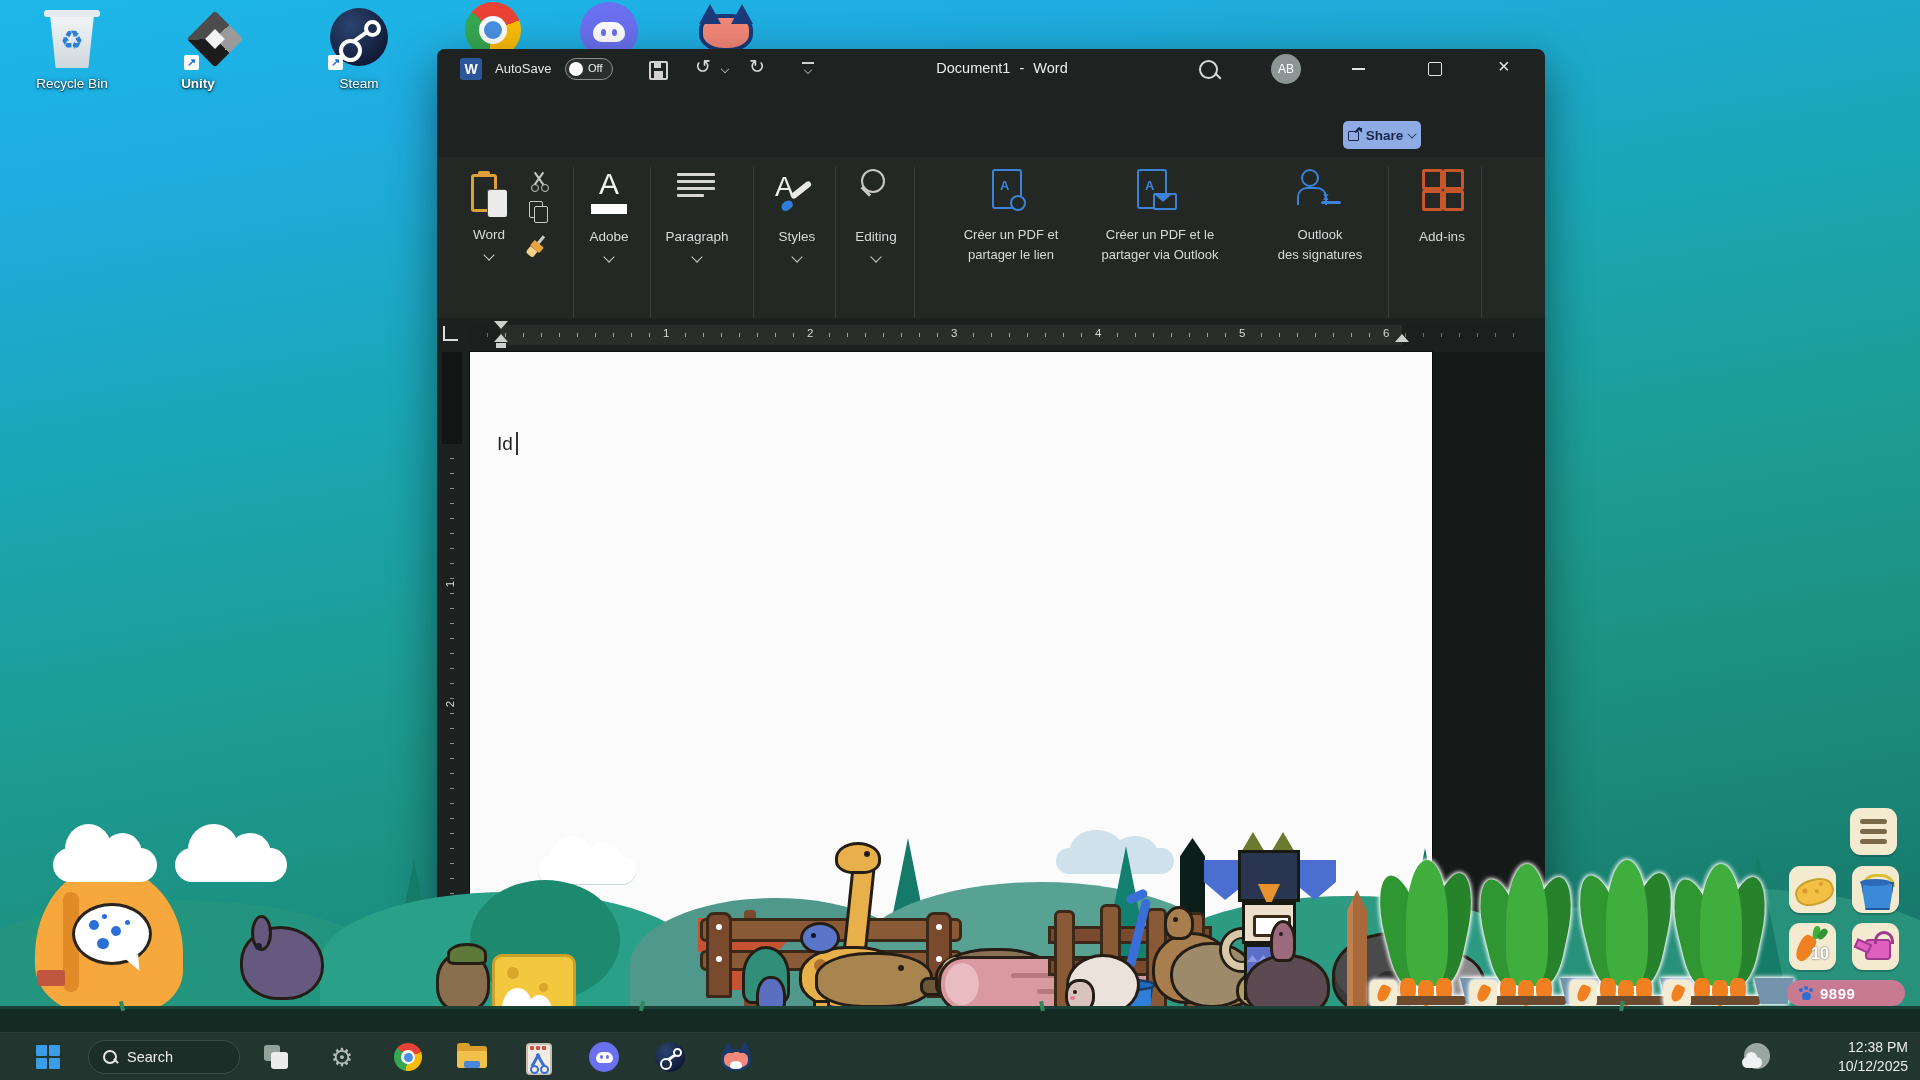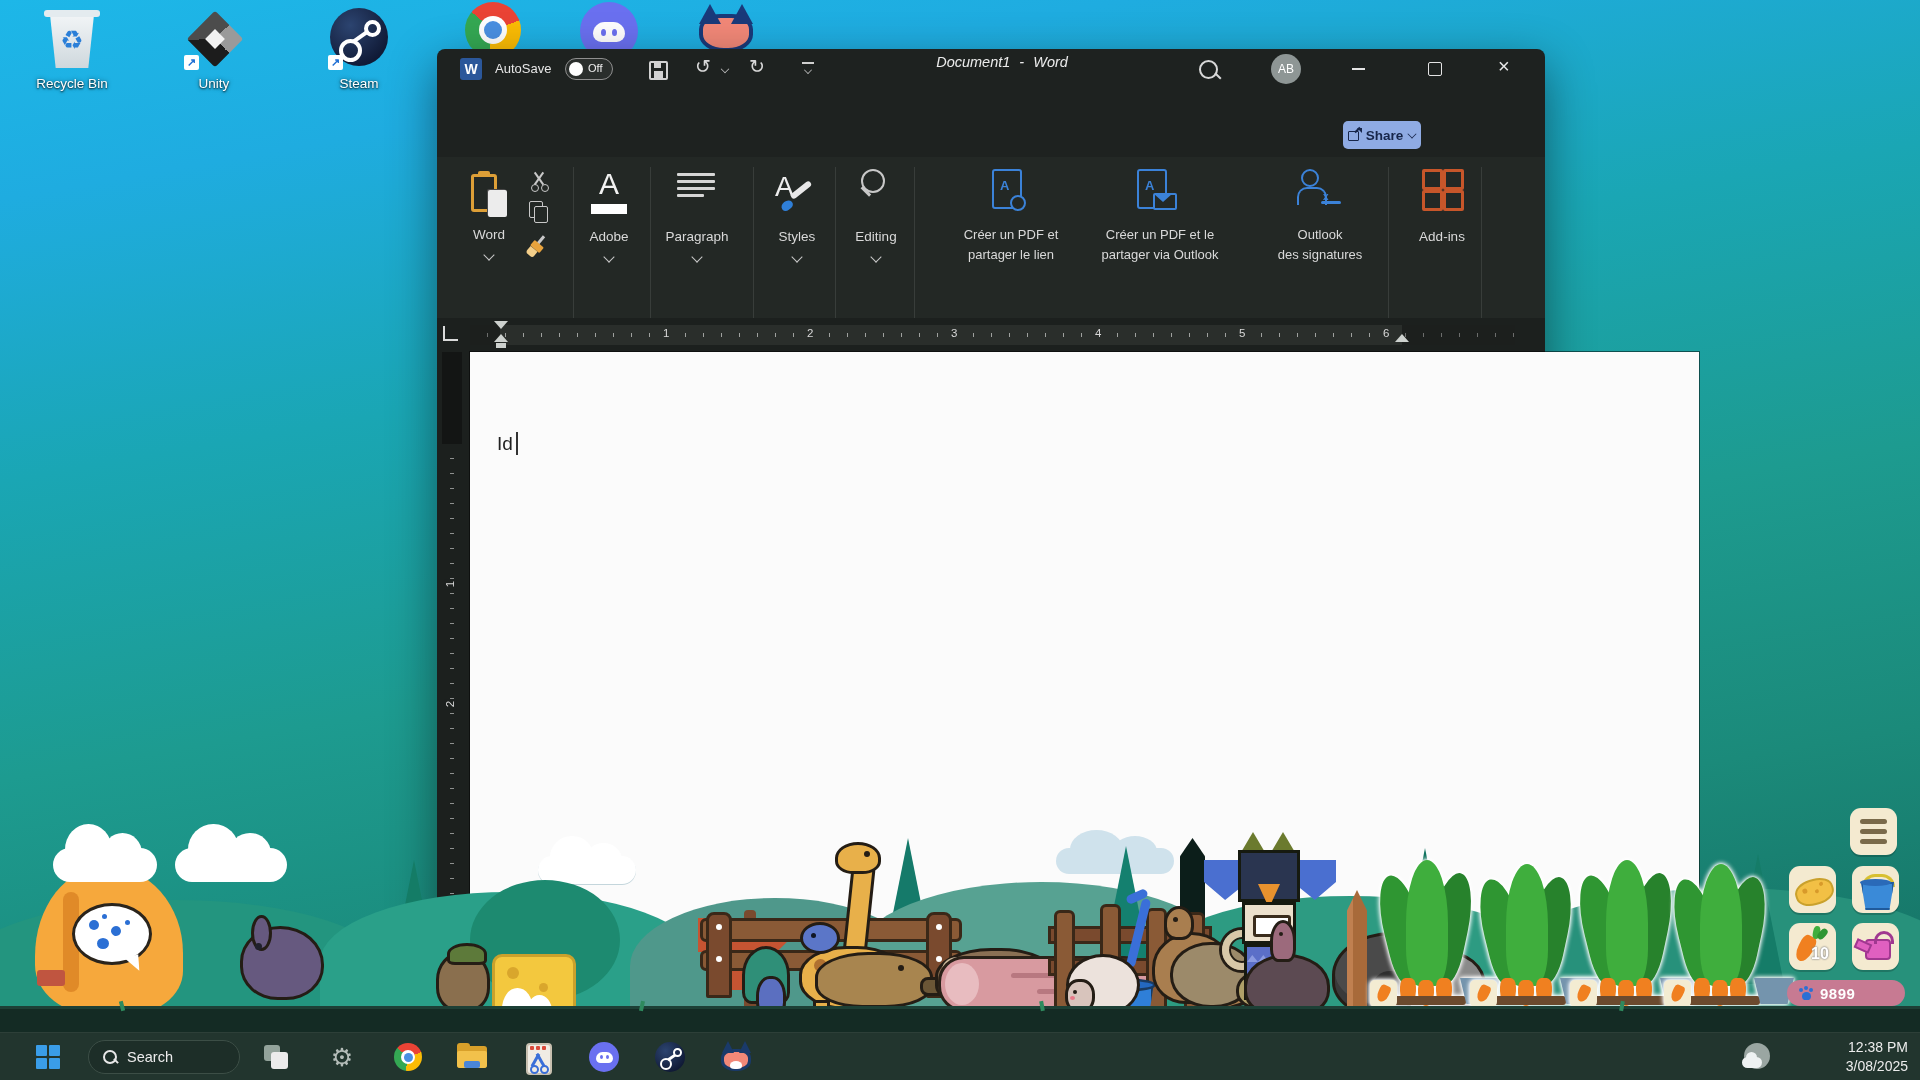--- a/index.html
+++ b/index.html
@@ -49,21 +49,21 @@
     <div class="abs" style="left:0;top:2px;width:56px;height:7px;background:#e4ebef;border-radius:3px;"></div>
     <div class="abs" style="left:0;top:10px;width:56px;height:44px;text-align:center;color:#2b7fd8;font-size:26px;line-height:44px;">♻</div>
   </div>
   <div class="dlabel" style="left:7px;top:76px;">Recycle Bin</div>
 
   <div class="abs" style="left:186px;top:10px;width:58px;height:58px;">
     <div class="abs" style="left:9px;top:9px;width:40px;height:40px;transform:rotate(45deg);background:conic-gradient(#9a9a9a 0 25%,#1c1c1c 25% 62%,#4c4c4c 62% 100%);border-radius:3px;"></div>
     <div class="abs" style="left:22px;top:22px;width:14px;height:14px;transform:rotate(45deg);background:#f2f2f2;"></div>
     <div class="shortcut">↗</div>
   </div>
-  <div class="dlabel" style="left:149px;top:76px;">Unity</div>
+  <div class="dlabel" style="left:133px;top:76px;font-weight:bold;">Unity</div>
 
   <div class="abs" style="left:330px;top:8px;width:58px;height:60px;">
     <div class="abs" style="left:0;top:0;width:58px;height:58px;border-radius:50%;background:radial-gradient(circle at 35% 30%,#2c4470,#101a36 75%);"></div>
     <div class="abs" style="left:9px;top:31px;width:15px;height:15px;border:4px solid #fff;border-radius:50%;"></div>
     <div class="abs" style="left:34px;top:12px;width:9px;height:9px;border:4px solid #fff;border-radius:50%;"></div>
     <div class="abs" style="left:22px;top:27px;width:16px;height:4px;background:#fff;transform:rotate(-35deg);"></div>
     <div class="shortcut">↗</div>
   </div>
   <div class="dlabel" style="left:294px;top:76px;">Steam</div>
 
@@ -94,21 +94,21 @@
       <div class="abs" style="left:212px;top:12px;width:15px;height:15px;border:2px solid #d2d2d2;border-radius:2px;">
         <div class="abs" style="left:3px;top:0;width:7px;height:5px;background:#d2d2d2;"></div>
         <div class="abs" style="left:3px;top:8px;width:9px;height:7px;background:#d2d2d2;"></div>
       </div>
       <div class="abs" style="left:258px;top:6px;color:#d8d8d8;font-size:19px;">↺</div>
       <div class="chv abs" style="left:284px;top:16px;transform:rotate(45deg) scale(.75);"></div>
       <div class="abs" style="left:312px;top:6px;color:#d8d8d8;font-size:19px;">↻</div>
       <div class="abs" style="left:365px;top:13px;width:12px;height:2px;background:#cfcfcf;">
         <div class="chv abs" style="left:2px;top:4px;transform:rotate(45deg) scale(.7);"></div>
       </div>
-      <div class="abs" style="left:400px;top:5px;width:330px;text-align:center;color:#ececec;font-size:14.5px;word-spacing:5px;font-style:italic;">Document1 - Word</div>
+      <div class="abs" style="left:400px;top:11px;width:330px;text-align:center;color:#ececec;font-size:14.5px;word-spacing:5px;">Document1 - Word</div>
       <div class="abs" style="left:762px;top:11px;width:15px;height:15px;border:2px solid #d8d8d8;border-radius:50%;">
         <div class="abs" style="left:13px;top:13px;width:8px;height:2px;background:#d8d8d8;transform:rotate(45deg);"></div>
       </div>
       <div class="abs" style="left:834px;top:5px;width:30px;height:30px;border-radius:50%;background:#8e9695;color:#fff;font-size:12px;text-align:center;line-height:30px;">AB</div>
       <div class="abs" style="left:915px;top:19px;width:13px;height:2px;background:#e4e4e4;"></div>
       <div class="abs" style="left:991px;top:13px;width:12px;height:12px;border:1.6px solid #e4e4e4;border-radius:2px;"></div>
       <div class="abs" style="left:1061px;top:6px;color:#e8e8e8;font-size:20px;">×</div>
     </div>
 
     <div class="abs flex" style="left:906px;top:72px;width:78px;height:28px;background:#8fabe3;border-radius:5px;justify-content:center;gap:5px;">
@@ -251,21 +251,21 @@
 
     <div class="abs" style="left:0;top:303px;width:1108px;height:660px;background:#151917;">
 
       <div class="abs" style="left:0;top:0;width:33px;height:660px;background:#1c201e;">
         <div class="abs" style="left:5px;top:0;width:20px;height:92px;background:rgba(0,0,0,.32);"></div>
         <div class="abs" style="left:13px;top:92px;width:4px;height:560px;background:repeating-linear-gradient(180deg,transparent 0 14px,rgba(255,255,255,.5) 14px 15px);"></div>
         <div class="abs" style="left:8px;top:226px;color:#d8d8d8;font-size:11.5px;transform:rotate(-90deg);background:#1c201e;padding:0 2px;">1</div>
         <div class="abs" style="left:8px;top:346px;color:#d8d8d8;font-size:11.5px;transform:rotate(-90deg);background:#1c201e;padding:0 2px;">2</div>
       </div>
 
-      <div class="abs" style="left:33px;top:0;width:1229px;height:660px;background:#fbfbfb;box-shadow:0 0 0 1px rgba(0,0,0,.5);">
+      <div class="abs" style="left:33px;top:0;width:962px;height:660px;background:#fbfbfb;box-shadow:0 0 0 1px rgba(0,0,0,.5);">
         <div class="abs" style="left:27px;top:81px;font-size:19px;color:#222;">Id</div>
         <div class="abs" style="left:46px;top:80px;width:1.6px;height:23px;background:#333;"></div>
       </div>
     </div>
   </div>
 
   <div class="abs" style="left:0;top:820px;width:1920px;height:212px;z-index:20;">
 
     <div class="cloud" style="left:175px;top:28px;width:112px;height:34px;"></div>
     <div class="cloud" style="left:538px;top:36px;width:98px;height:28px;box-shadow:0 1px 0 rgba(160,190,200,.6);"></div>
@@ -620,17 +620,17 @@
       <div class="abs" style="left:10px;top:20px;width:12px;height:8px;background:#fff;border-radius:50% 50% 40% 40%;"></div>
 
     </div>
     <div class="abs" style="left:1742px;top:10px;width:30px;height:28px;">
       <div class="abs" style="left:2px;top:0;width:26px;height:26px;border-radius:50%;background:#9aa6a2;"></div>
       <div class="abs" style="left:0px;top:14px;width:20px;height:11px;background:#eef2f2;border-radius:8px;"></div>
       <div class="abs" style="left:4px;top:9px;width:11px;height:11px;background:#eef2f2;border-radius:50%;"></div>
     </div>
     <div class="abs" style="left:1782px;top:5px;width:126px;text-align:right;color:#ececec;">
       <div style="font-size:14px;line-height:19px;">12:38 PM</div>
-      <div style="font-size:14px;line-height:19px;">3/08/2025</div>
+      <div style="font-size:14px;line-height:19px;">10/12/2025</div>
     </div>
   </div>
 
 </div>
 
 </body></html>

